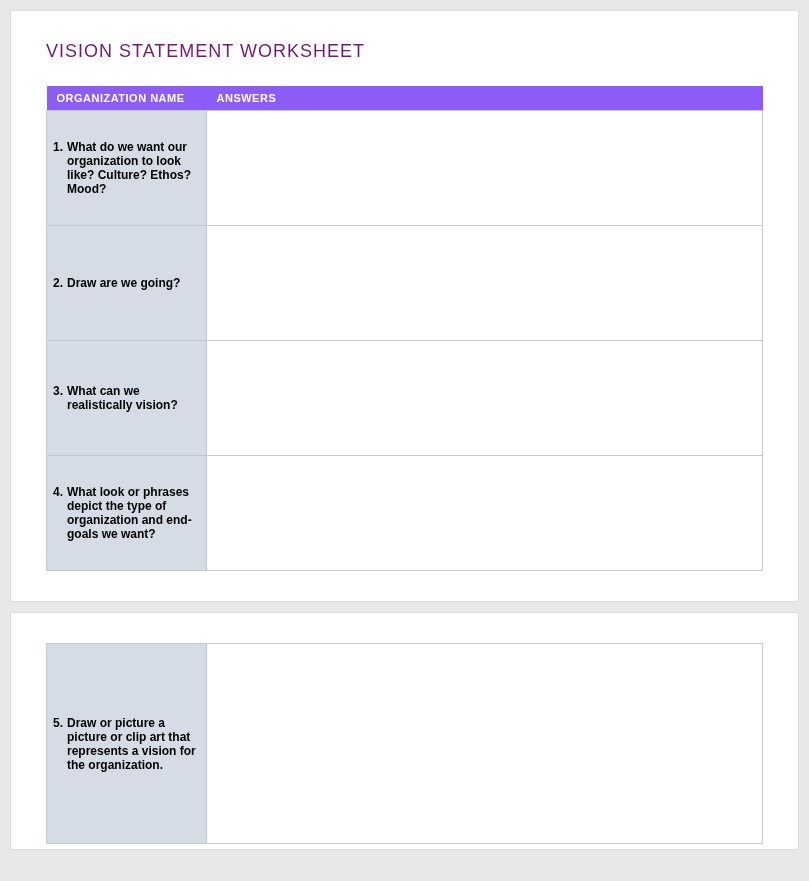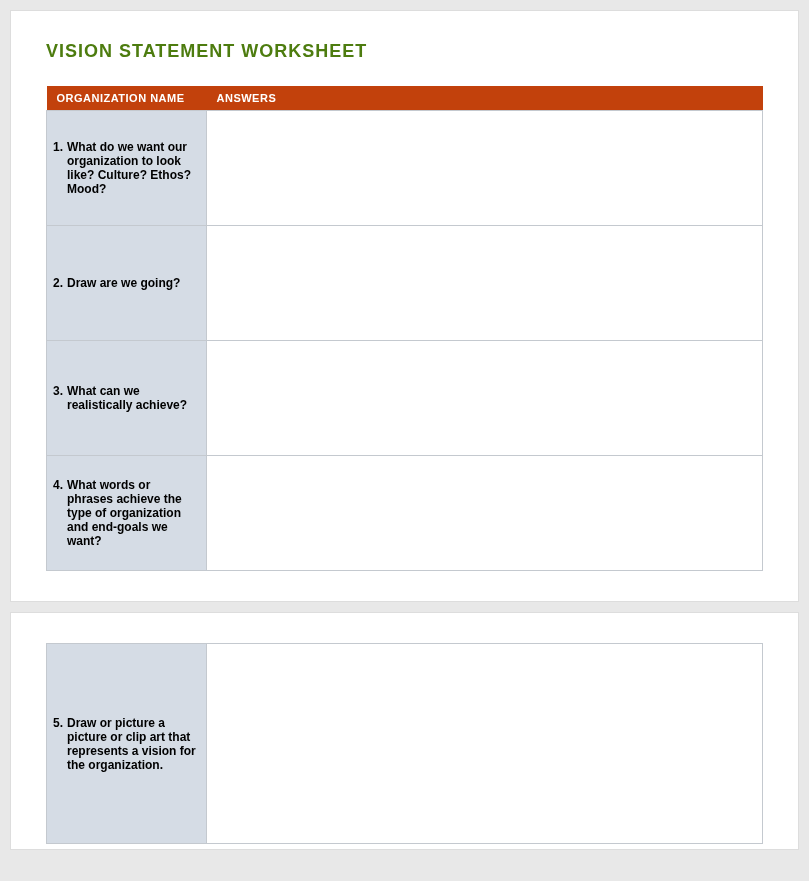--- a/index.html
+++ b/index.html
@@ -18,31 +18,31 @@
     padding: 30px 35px;
     border: 1px solid #ddd;
   }
   .page.second {
     padding-top: 30px;
     padding-bottom: 5px;
   }
   h1.title {
     margin: 0 0 24px 0;
     font-size: 18px;
-    font-weight: bold;
+    font-weight: normal;
     letter-spacing: 1px;
-    color: #4d7c0f;
+    color: #701a75;
   }
   table.worksheet {
     width: 100%;
     border-collapse: collapse;
     table-layout: fixed;
   }
   table.worksheet th {
-    background: #c2410c;
+    background: #8b5cf6;
     color: #fff;
     font-size: 11px;
     font-weight: bold;
     text-align: left;
     padding: 6px 10px;
     letter-spacing: 0.5px;
   }
   table.worksheet th.org { width: 160px; }
   table.worksheet td.q {
     background: #d5dce5;
@@ -97,30 +97,30 @@
             <span class="num">2.</span>
             <span>Draw are we going?</span>
           </div>
         </td>
         <td class="a"></td>
       </tr>
       <tr class="row">
         <td class="q">
           <div class="qwrap">
             <span class="num">3.</span>
-            <span>What can we realistically achieve?</span>
+            <span>What can we realistically vision?</span>
           </div>
         </td>
         <td class="a"></td>
       </tr>
       <tr class="row">
         <td class="q">
           <div class="qwrap">
             <span class="num">4.</span>
-            <span>What words or phrases achieve the type of organization and end-goals we want?</span>
+            <span>What look or phrases depict the type of organization and end-goals we want?</span>
           </div>
         </td>
         <td class="a"></td>
       </tr>
     </tbody>
   </table>
 </div>
 
 <div class="page second">
   <table class="worksheet second">

